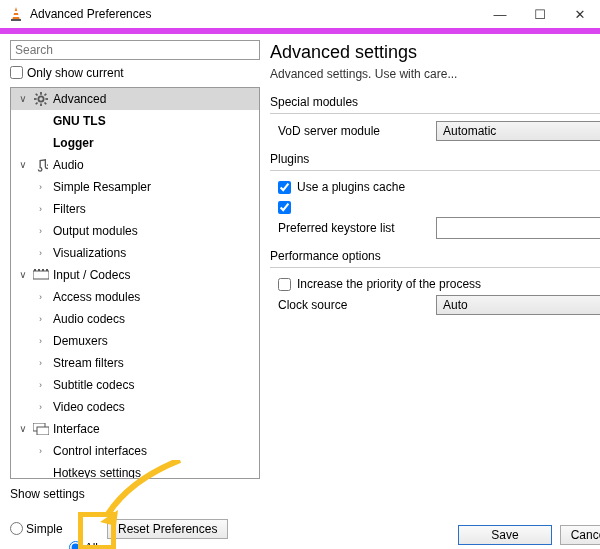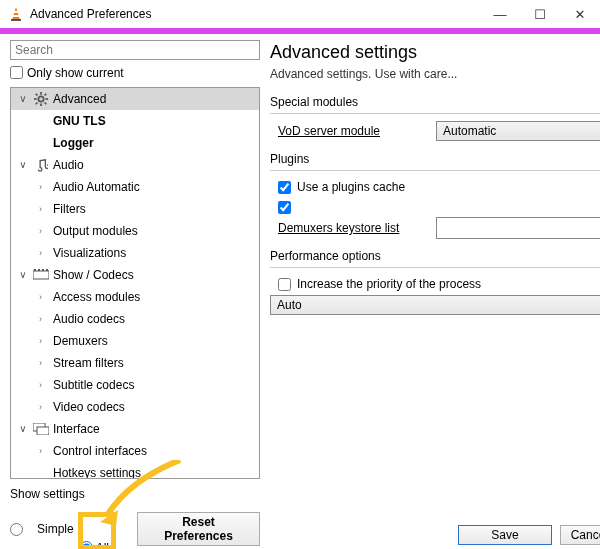--- a/index.html
+++ b/index.html
@@ -114,21 +114,21 @@
   }
   .group-line {
     border-top: 1px solid #ccc;
     margin: 2px 0 6px 0;
   }
   .field-row {
     display: flex; align-items: center;
     height: 22px;
     gap: 8px;
   }
-  .field-row .lab { width: 150px; padding-left: 8px; text-decoration: underline; }
+  .field-row .lab { width: 150px; padding-left: 8px; }
   .select {
     flex: 1;
     border: 1px solid #888;
     height: 18px;
     background: linear-gradient(#f4f4f4,#e6e6e6);
     display: flex; align-items: center;
     justify-content: space-between;
     padding: 0 4px 0 6px;
   }
   .textin {
@@ -239,21 +239,21 @@
           <span class="tw">∨</span>
           <span class="ic">
             <svg width="14" height="14" viewBox="0 0 16 16">
                 <path d="M5 13a2 2 0 1 0 2-2V3l6-1v8a2 2 0 1 0 2-2" fill="none" stroke="#555" stroke-width="1.5"></path>
               </svg>
           </span>
           <span>Audio</span>
         </div>
         <div class="node indent1">
             <span class="caret">›</span>
-            <span>Audio Automatic</span>
+            <span>Simple Resampler</span>
           </div>
         <div class="node indent1">
             <span class="caret">›</span>
             <span>Filters</span>
           </div>
         <div class="node indent1">
             <span class="caret">›</span>
             <span>Output modules</span>
           </div>
         <div class="node indent1">
@@ -265,21 +265,21 @@
           <span class="tw">∨</span>
           <span class="ic">
             <svg width="16" height="12" viewBox="0 0 16 12">
                 <rect x="0" y="2" width="16" height="8" fill="none" stroke="#555"></rect>
                 <rect x="1" y="0" width="2" height="2" fill="#555"></rect>
                 <rect x="5" y="0" width="2" height="2" fill="#555"></rect>
                 <rect x="9" y="0" width="2" height="2" fill="#555"></rect>
                 <rect x="13" y="0" width="2" height="2" fill="#555"></rect>
               </svg>
           </span>
-          <span>Show / Codecs</span>
+          <span>Input / Codecs</span>
         </div>
         <div class="node indent1">
             <span class="caret">›</span>
             <span>Access modules</span>
           </div>
         <div class="node indent1">
             <span class="caret">›</span>
             <span>Audio codecs</span>
           </div>
         <div class="node indent1">
@@ -318,29 +318,29 @@
             <span>Hotkeys settings</span>
           </div>
         <div class="node indent1"></div>
 
       </div>
     </div>
 
     <div class="bottom-left">
       <div>Show settings</div>
       <div class="radio-row">
-        <label style="display:flex;align-items:flex-end;gap:14px;">
+        <label style="display:flex;align-items:flex-start;gap:3px;">
           <input type="radio" name="ss" style="">
           <span>Simple</span>
         </label>
         <label style="display:flex;align-items:center;gap:3px;margin-top:38px;">
           <input type="radio" name="ss" checked="" style="">
           <span>All</span>
         </label>
-        <button class="btn" style="margin-left:22px;font-weight:bold;">Reset Preferences</button>
+        <button class="btn" style="margin-left:3px;">Reset Preferences</button>
       </div>
     </div>
   </div>
 
   <div class="right">
     <div class="h1">Advanced settings</div>
     <div class="sub">Advanced settings. Use with care...</div>
 
     <div class="group-title">Special modules</div>
     <div class="group-line"></div>
@@ -355,31 +355,32 @@
     <div class="group-title" style="margin-top:10px;">Plugins</div>
     <div class="group-line"></div>
     <label class="chk-row">
       <input type="checkbox" checked="" style="">
       <span>Use a plugins cache</span>
     </label>
     <label class="chk-row">
       <input type="checkbox" checked="" style="">
     </label>
     <div class="field-row">
-      <span class="lab">Demuxers keystore list</span>
+      <span class="lab">Preferred keystore list</span>
       <input class="textin" style="">
     </div>
 
     <div class="group-title" style="margin-top:10px;">Performance options</div>
     <div class="group-line"></div>
     <label class="chk-row">
       <input type="checkbox" style="">
       <span>Increase the priority of the process</span>
     </label>
     <div class="field-row">
+      <span class="lab">Clock source</span>
       <div class="select">
         <span>Auto</span>
 
       </div>
     </div>
 
     <div class="footer-right">
       <button class="btn primary">Save</button>
       <button class="btn">Cancel</button>
     </div>

